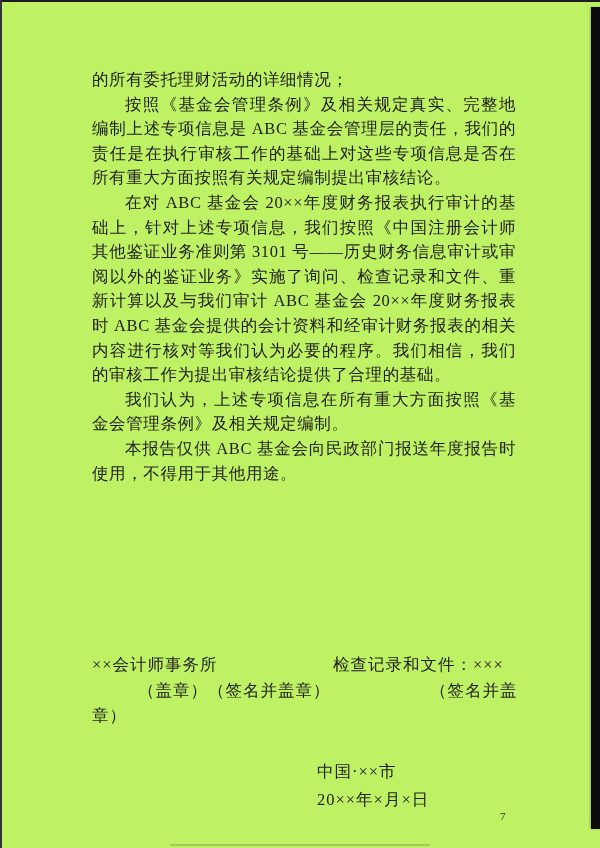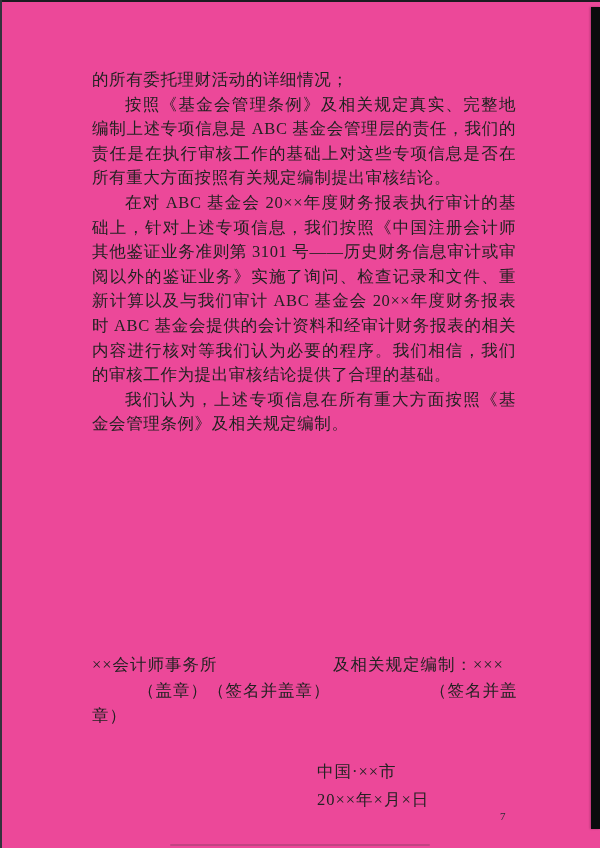--- a/index.html
+++ b/index.html
@@ -10,21 +10,21 @@
     width: 600px;
     height: 848px;
     position: relative;
     overflow: hidden;
     background: #ffffff;
     font-family: "Liberation Serif", "DejaVu Serif", serif;
   }
   .page {
     position: absolute;
     inset: 0;
-    background: #ec4899;
+    background: #bef264;
   }
   
   .edge-top {
     position: absolute;
     left: 0; top: 0;
     width: 100%; height: 2px;
     background: #1b1b20;
   }
   .edge-left {
     position: absolute;
@@ -93,25 +93,26 @@
   <div class="edge-top"></div>
   <div class="edge-left"></div>
   <div class="edge-right"></div>
   <div class="edge-bottom-smudge"></div>
 
   <div class="content">
     <p class="para">的所有委托理财活动的详细情况；</p>
     <p class="para indented">按照《基金会管理条例》及相关规定真实、完整地编制上述专项信息是 ABC 基金会管理层的责任，我们的责任是在执行审核工作的基础上对这些专项信息是否在所有重大方面按照有关规定编制提出审核结论。</p>
     <p class="para indented">在对 ABC 基金会 20××年度财务报表执行审计的基础上，针对上述专项信息，我们按照《中国注册会计师其他鉴证业务准则第 3101 号——历史财务信息审计或审阅以外的鉴证业务》实施了询问、检查记录和文件、重新计算以及与我们审计 ABC 基金会 20××年度财务报表时 ABC 基金会提供的会计资料和经审计财务报表的相关内容进行核对等我们认为必要的程序。我们相信，我们的审核工作为提出审核结论提供了合理的基础。</p>
     <p class="para indented">我们认为，上述专项信息在所有重大方面按照《基金会管理条例》及相关规定编制。</p>
+    <p class="para indented">本报告仅供 ABC 基金会向民政部门报送年度报告时使用，不得用于其他用途。</p>
   </div>
 
   <div class="sig">
     <span class="sig-firm">××会计师事务所</span>
-    <span class="sig-cpa">及相关规定编制：×××</span>
+    <span class="sig-cpa">检查记录和文件：×××</span>
     <span class="sig-firm-seal">（盖章）（签名并盖章）</span>
     <span class="sig-cpa-seal">（签名并盖</span>
     <span class="sig-wrap">章）</span>
   </div>
 
   <div class="closing">
     <span class="closing-place">中国·××市</span>
     <span class="closing-date">20××年×月×日</span>
   </div>
 

